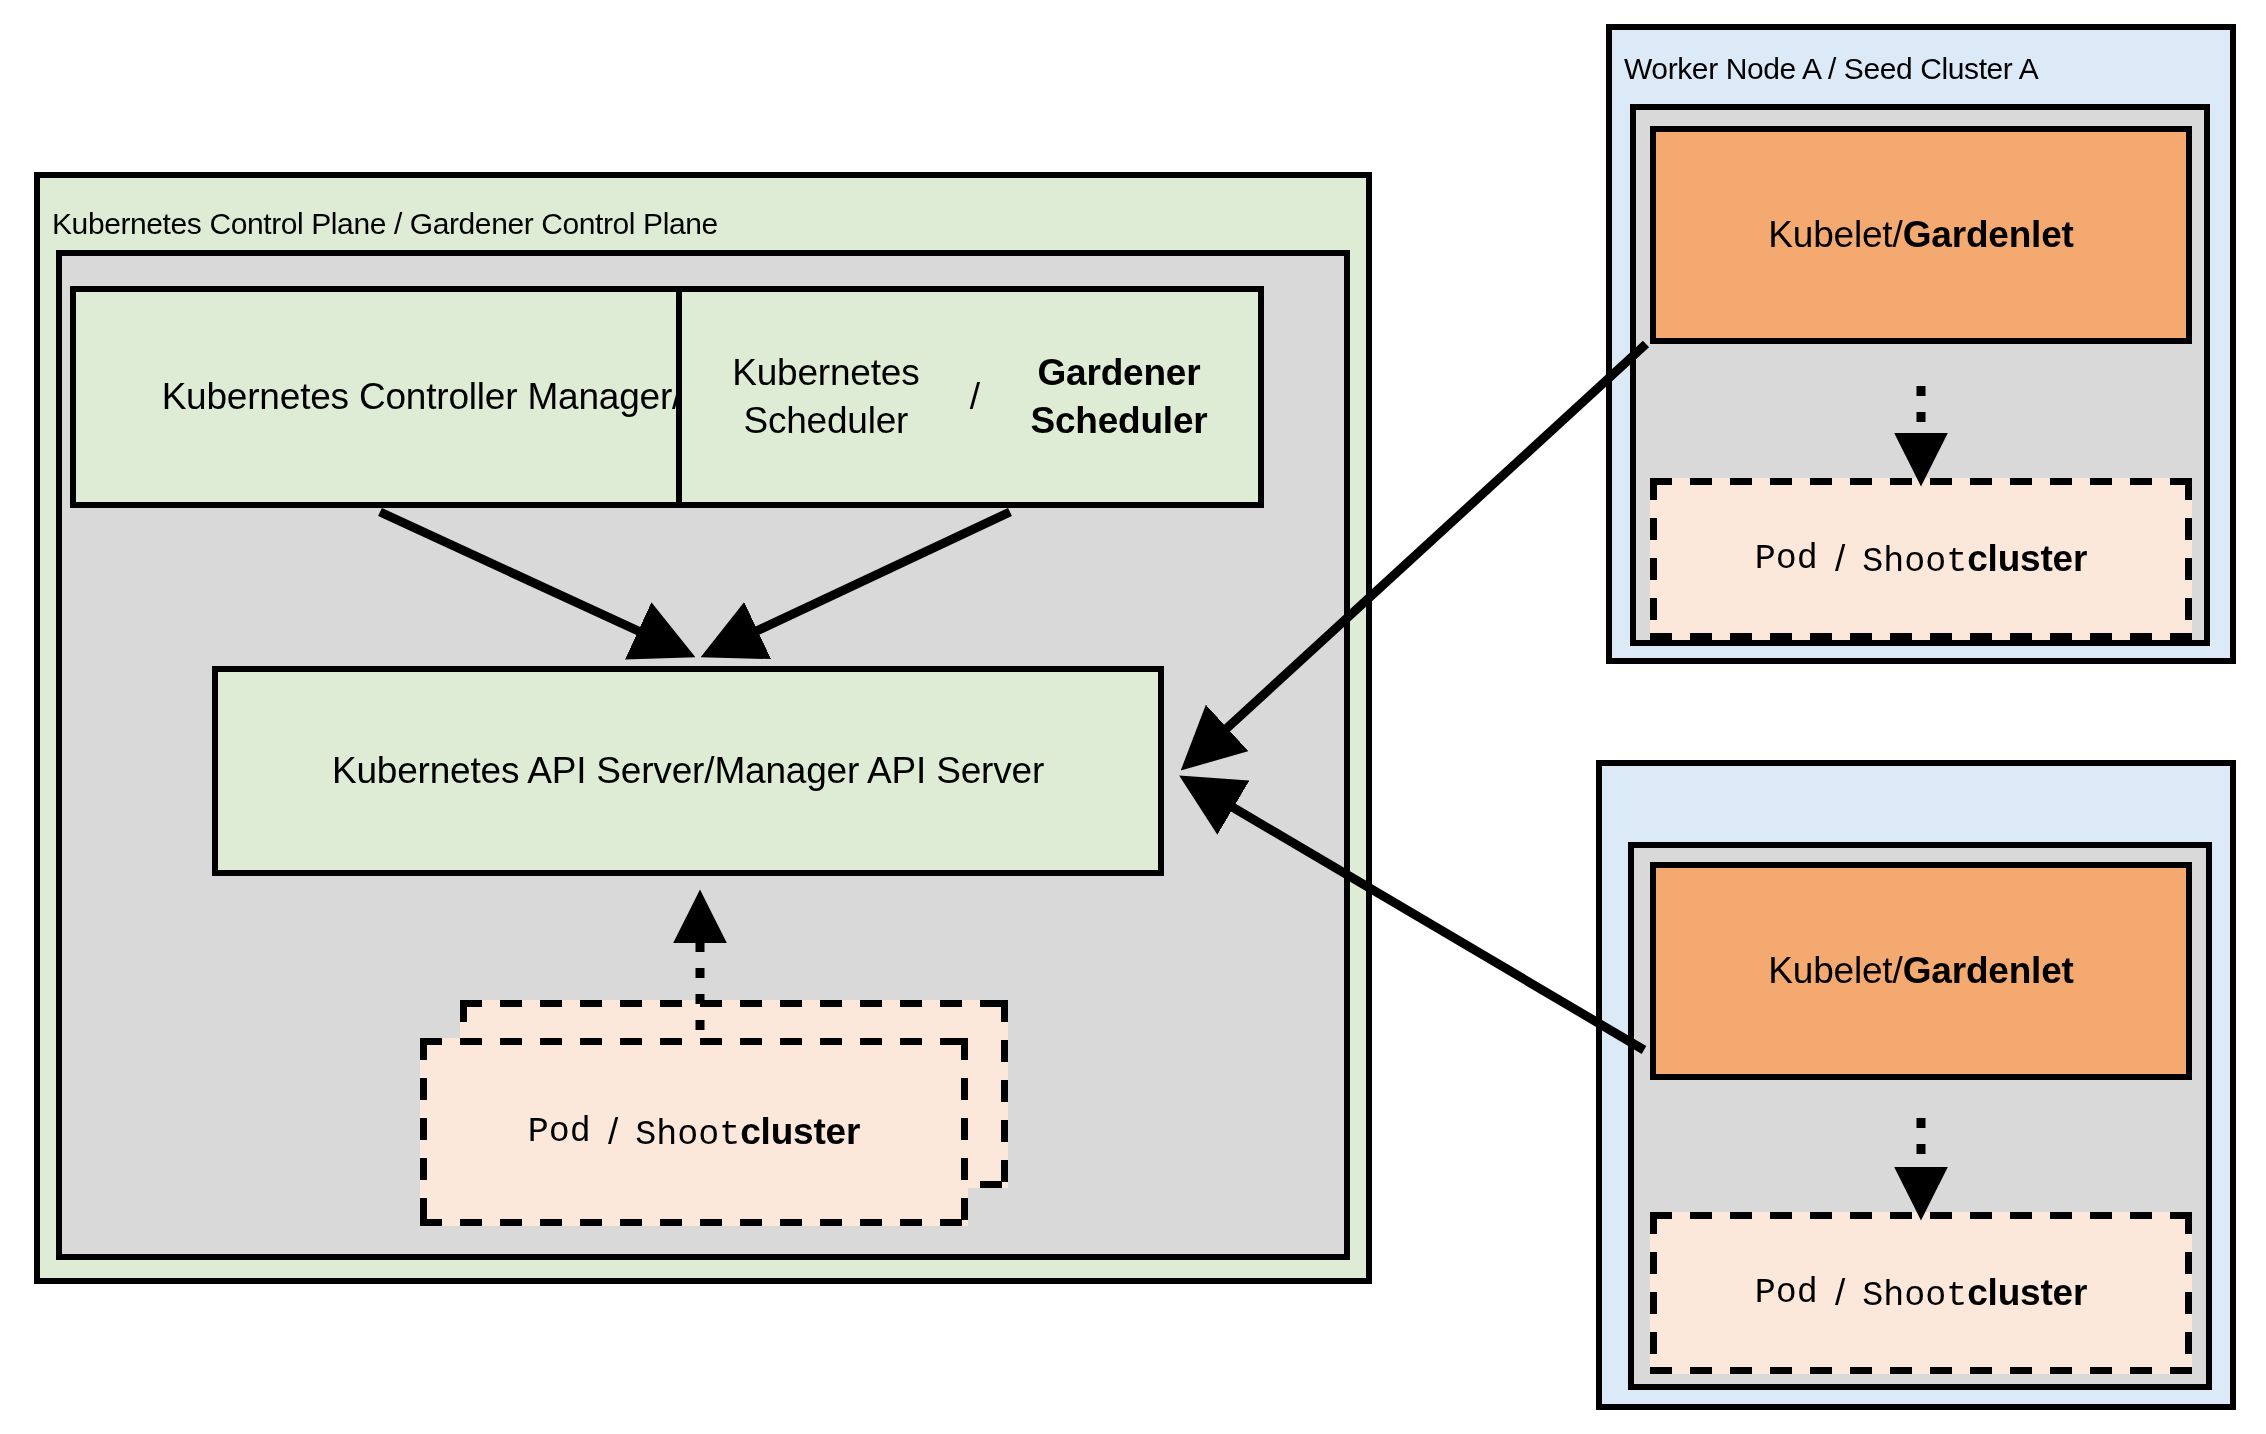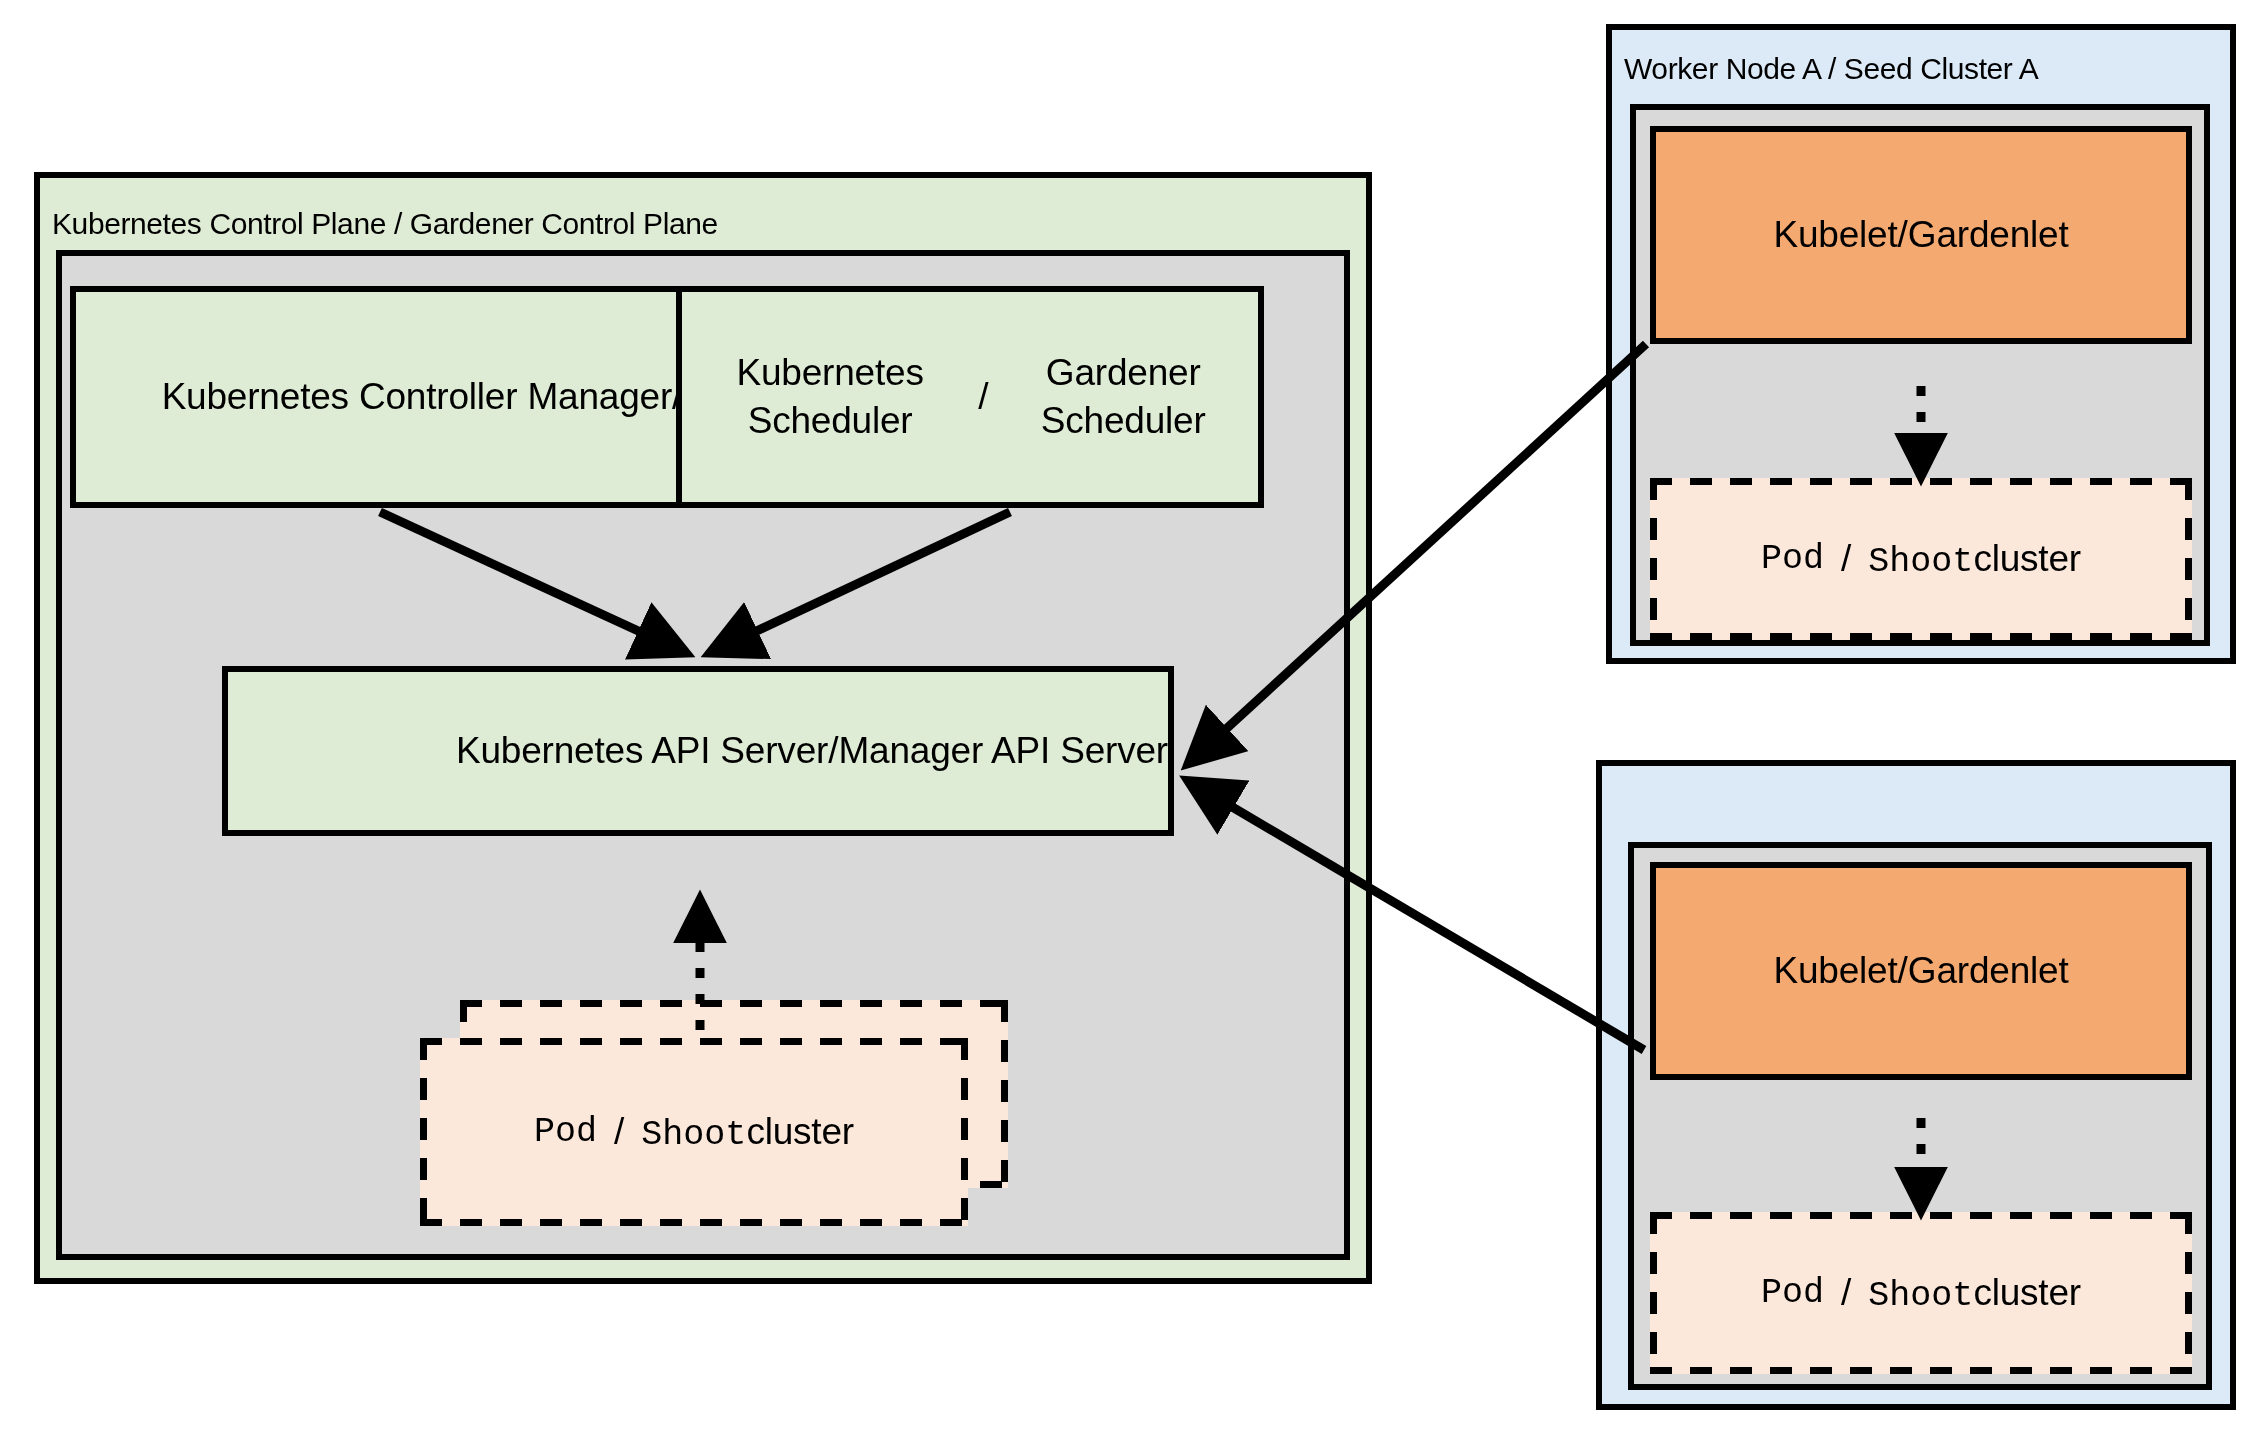--- a/index.html
+++ b/index.html
@@ -16,21 +16,21 @@
   .green{background:#dfecd5;}
   .gray{background:#d9d9d9;}
   .blue{background:#dce9f7;}
   .orange{background:#f4a971;}
   .peach{background:#fce8db;gap:17px;}
 
   
   .title{font-size:30px;letter-spacing:-0.4px;line-height:1.05;}
   .btext{font-size:37px;line-height:1.30;letter-spacing:-0.2px;}
   .slash{font-size:37px;line-height:1.30;}
-  .b{font-weight:normal;}
+  .b{font-weight:bold;}
   .mono{font-family:"Liberation Mono","DejaVu Sans Mono",monospace;font-size:35px;}
 
   
   .dashed{border:0;background-image:
       repeating-linear-gradient(to right,#000 0 22px,transparent 22px 40px),
       repeating-linear-gradient(to right,#000 0 22px,transparent 22px 40px),
       repeating-linear-gradient(to bottom,#000 0 22px,transparent 22px 40px),
       repeating-linear-gradient(to bottom,#000 0 22px,transparent 22px 40px);
     background-size:100% 7px,100% 7px,7px 100%,7px 100%;
     background-position:0 0,0 100%,0 0,100% 0;
@@ -55,21 +55,21 @@
     <div class="btext">Kubernetes Controller Manager</div>
     <div class="slash">/</div>
   </div>
 
   <div class="box green ctr" style="left:676px;top:286px;width:588px;height:222px;">
     <div class="btext">Kubernetes Scheduler</div>
     <div class="slash">/</div>
     <div class="btext b">Gardener Scheduler</div>
   </div>
 
-  <div class="box green ctr" style="left:222px;top:666px;width:952px;height:170px;justify-content:flex-end;">
+  <div class="box green ctr" style="left:212px;top:666px;width:952px;height:210px;">
     <div class="btext">Kubernetes API Server</div>
     <div class="slash">/</div>
     <div class="btext">Manager API Server</div>
   </div>
 
   <div class="peach dashed" style="position:absolute;left:460px;top:1000px;width:548px;height:188px;"></div>
 
   <div class="peach dashed ctr" style="position:absolute;left:420px;top:1038px;width:548px;height:188px;">
     <div class="mono">Pod</div>
     <div class="slash">/</div>

